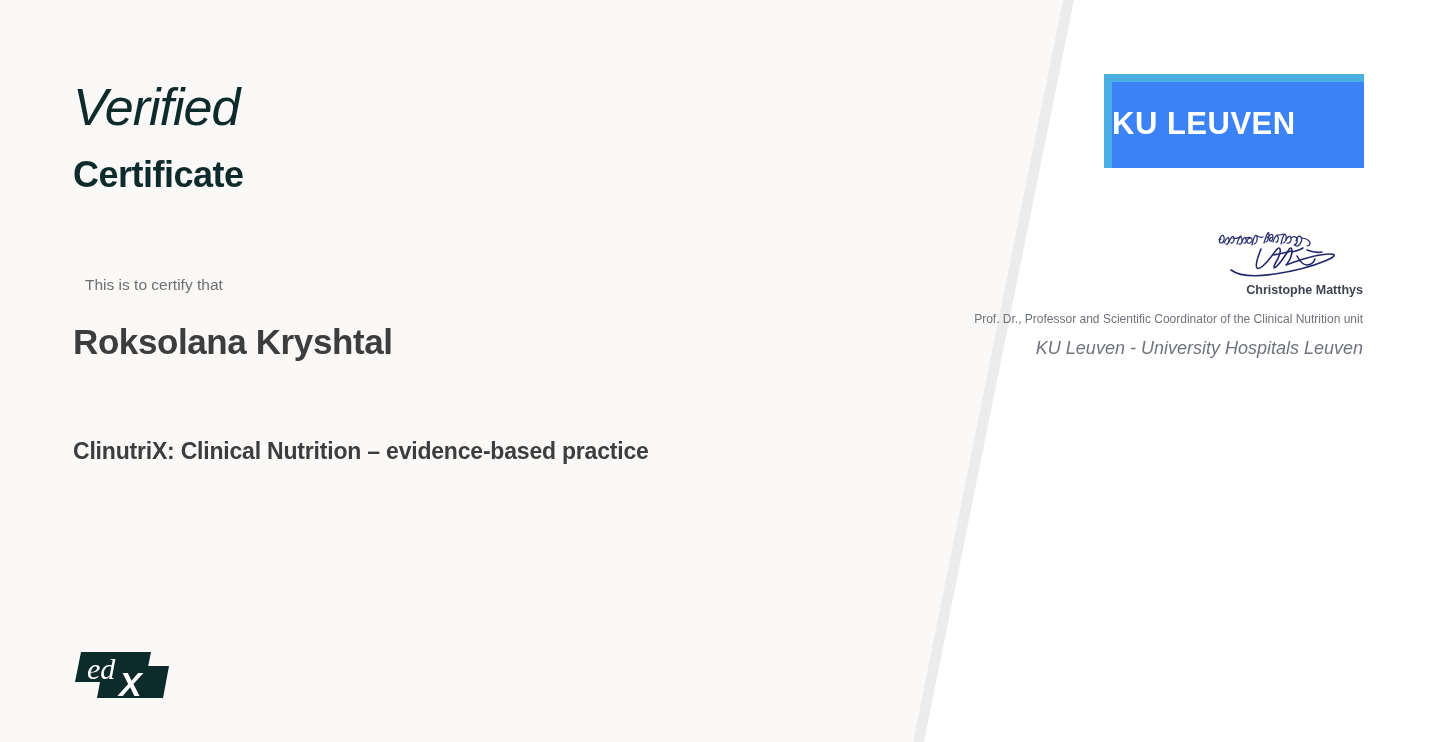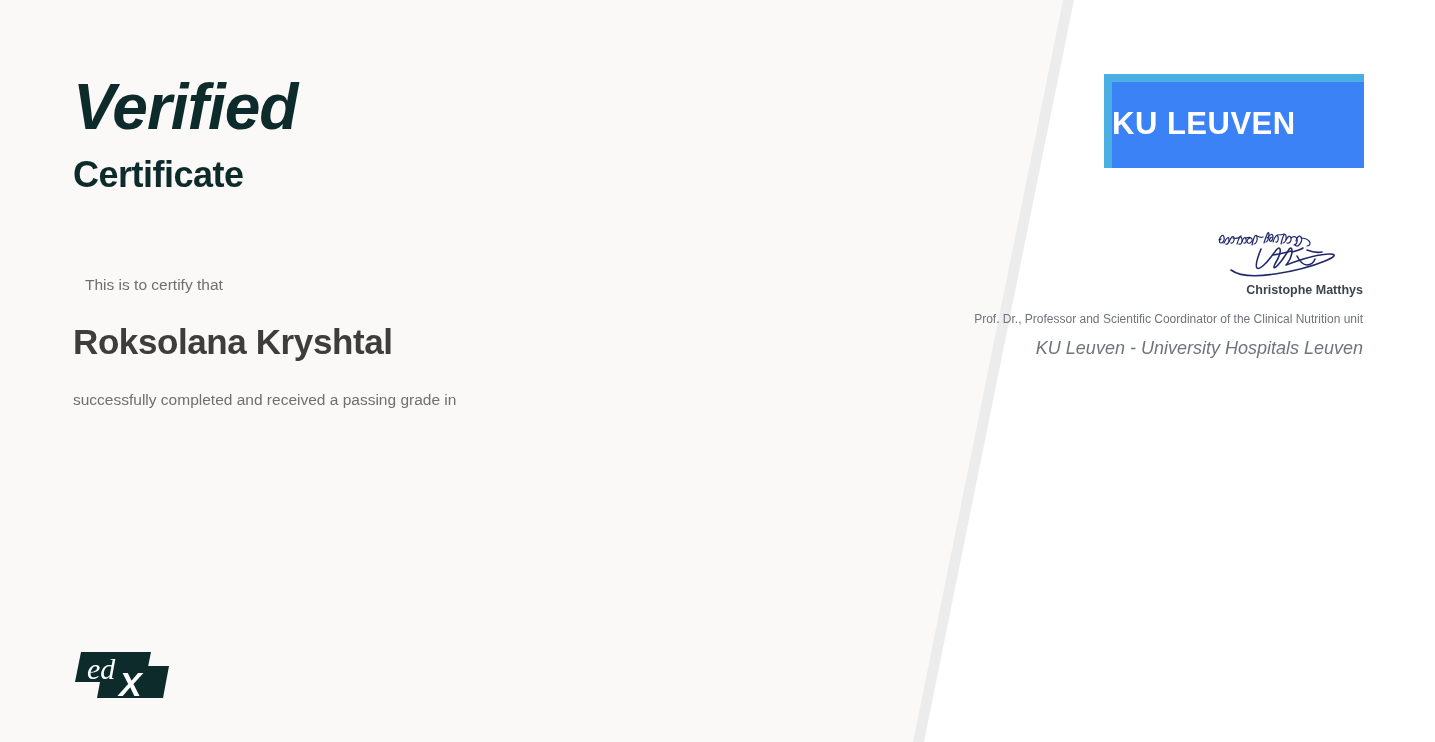--- a/index.html
+++ b/index.html
@@ -44,24 +44,24 @@
     left: 73px;
     top: 0;
     width: 800px;
     height: 742px;
   }
 
   .title-verified {
     position: absolute;
     left: 0;
     top: 73px;
-    font-size: 64px;
+    font-size: 52px;
     line-height: 68px;
     font-style: italic;
-    font-weight: bold;
+    font-weight: normal;
     letter-spacing: -1px;
     color: #0d2b2b;
     white-space: nowrap;
   }
   .title-certificate {
     position: absolute;
     left: 0;
     top: 155px;
     font-size: 36px;
     line-height: 40px;
@@ -218,22 +218,22 @@
   <div class="left-content">
 
     <div class="title-verified">Verified</div>
 
     <div class="title-certificate">Certificate</div>
 
     <div class="lead-line lead-1">This is to certify that</div>
 
     <div class="recipient-name">Roksolana Kryshtal</div>
 
-    <div class="lead-line lead-2">successfully completed and received a passing grade in</div>
-
+
+    <div class="course-title">ClinutriX: Clinical Nutrition – evidence-based practice</div>
 
 
   </div>
 
   <div class="footer">
 
     <svg class="edx-logo" viewBox="0 0 96 52">
       <polygon points="8,4 78,4 72,34 2,34" fill="#0d2b2b"></polygon>
       <polygon points="30,18 96,18 90,50 24,50" fill="#0d2b2b"></polygon>
       <text x="14" y="31" font-family="Liberation Serif, serif" font-size="30" font-style="italic" fill="#ffffff">ed</text>

